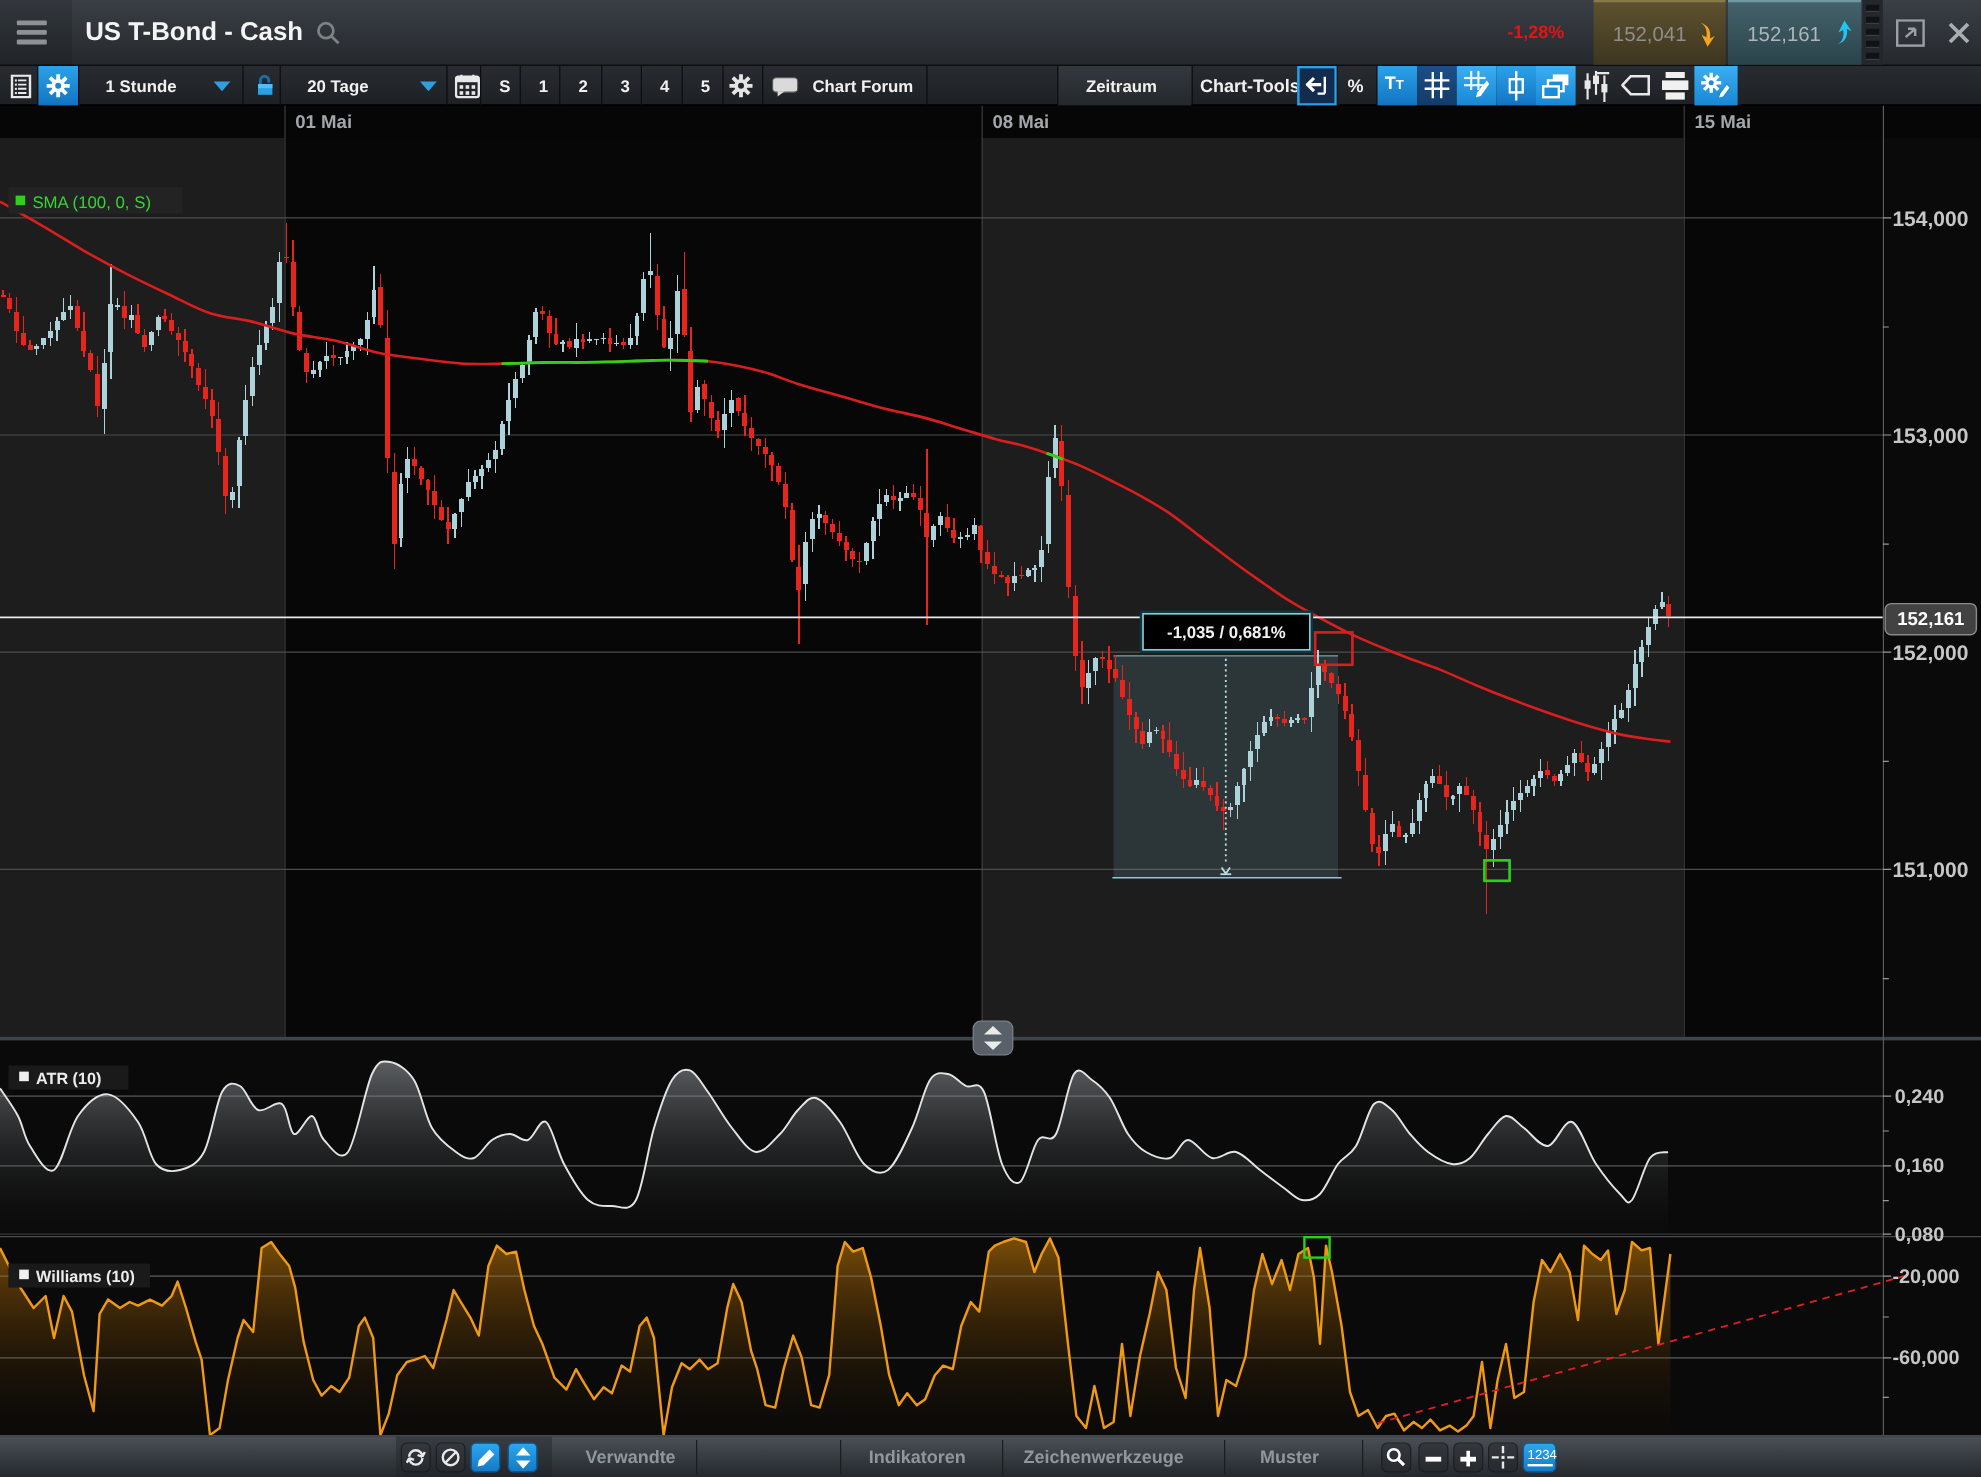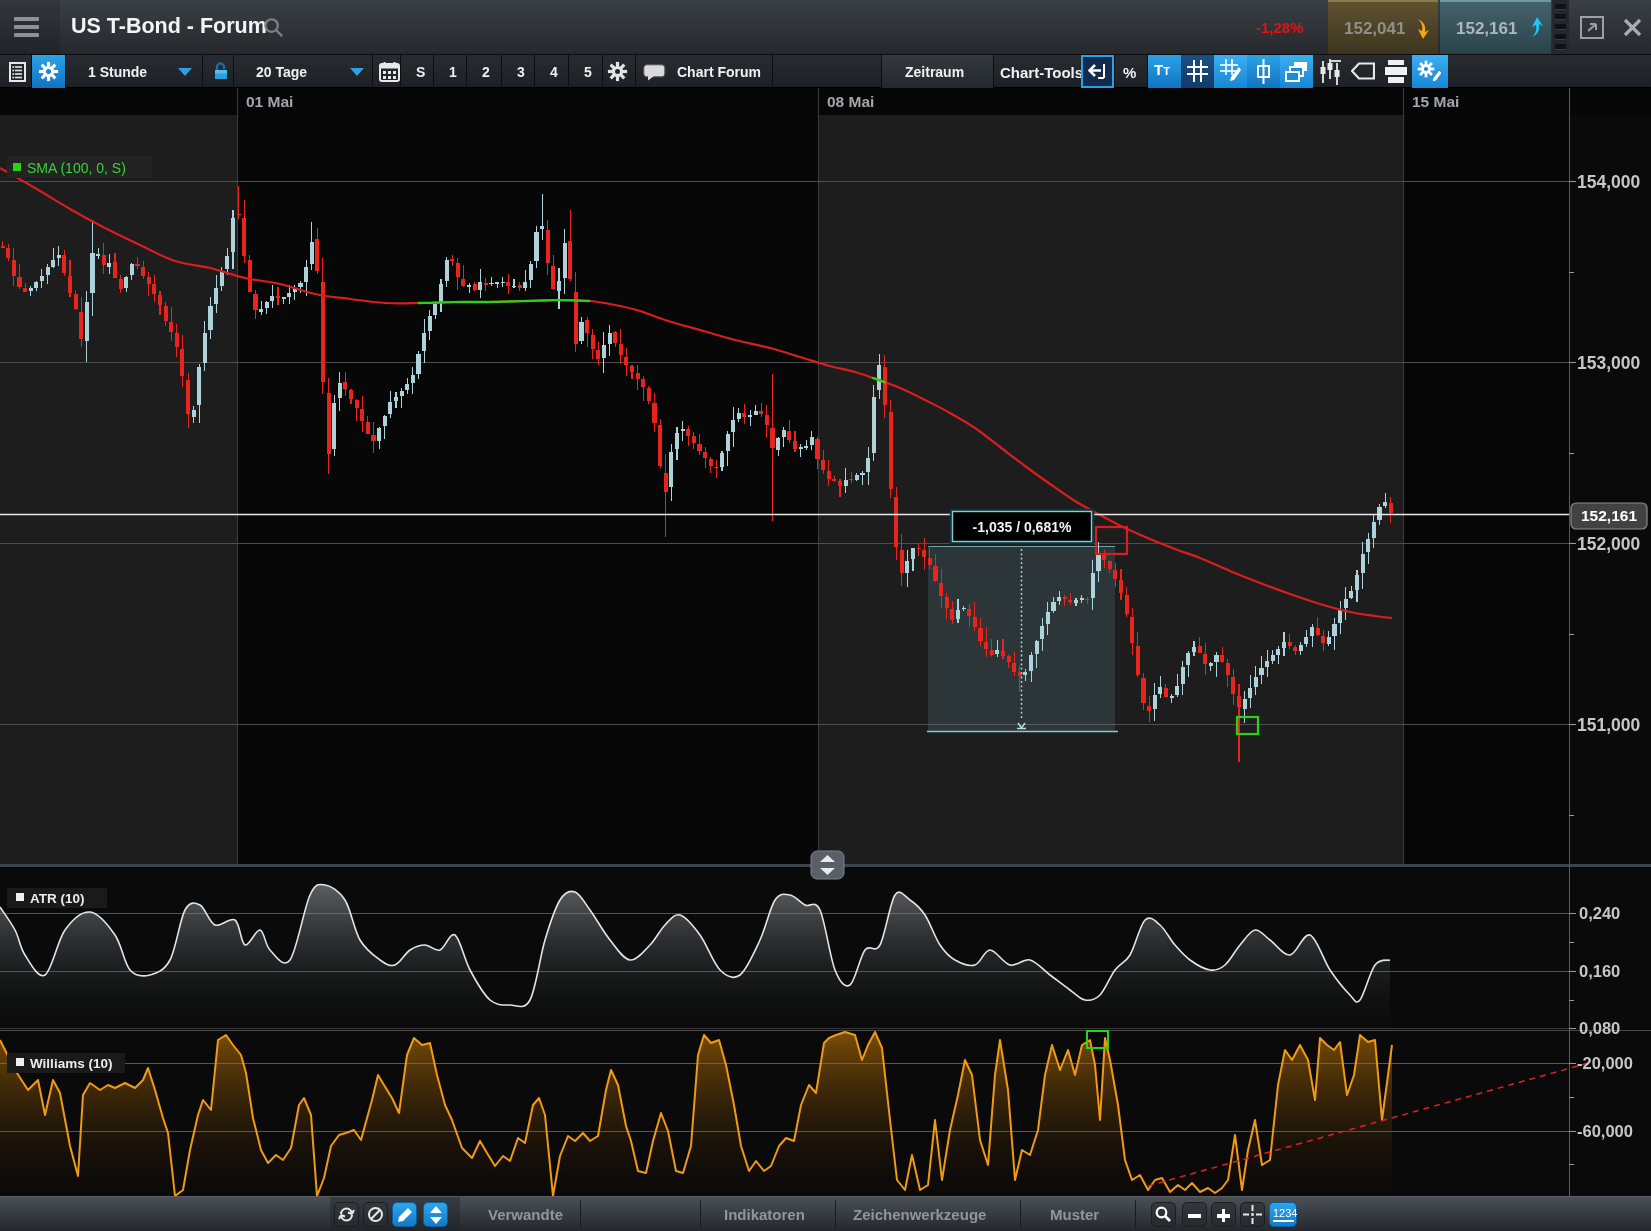--- a/index.html
+++ b/index.html
@@ -10,21 +10,21 @@
 #titlebar { left:0; top:0; width:1651px; height:55px;
   background:linear-gradient(#3a3f45,#25292e); border-bottom:1px solid #0c0e10; }
 #burger span { display:block; width:25px; height:4px; background:#8e9296; margin-bottom:4px; border-radius:1px; }
 #title { left:71px; top:14px; font-size:21.5px; font-weight:bold; color:#f4f4f4; }
 #pct { left:1256px; top:19px; font-size:15px; font-weight:bold; color:#e31414; }
 .qbox { top:0; height:54px; }
 #sell { left:1328px; width:110px; background:linear-gradient(#5e512f,#3c351f);
   border-top:2px solid #8a7a48; }
 #buy { left:1440px; width:111px; background:linear-gradient(#44626c,#2a434a);
   border-top:2px solid #6f99a2; }
-.qbox .px { position:absolute; top:17px; left:16px; font-size:17px; font-weight:bold; }
+.qbox .px { position:absolute; top:17px; left:16px; font-size:17px; font-weight:normal; }
 #sell .px { color:#8f8f8c; }
 #buy .px { color:#aeb6ba; }
 #grip { left:1552px; top:0; width:17px; height:54px; background:#24272b; }
 #grip div { height:6px; margin:4px 3px 0 3px; background:#101214; border-bottom:1px solid #3a3e44; }
 
 #toolbar { left:0; top:55px; width:1651px; height:33px; background:linear-gradient(#282c31,#1d2025);
   border-bottom:1px solid #000; }
 .sep { position:absolute; top:0; width:1px; height:33px; background:#0b0d10; }
 .tbtxt { position:absolute; top:9px; font-size:14px; font-weight:bold; color:#f0f0f0; }
 .bluebtn { position:absolute; top:0; height:33px; background:linear-gradient(#2ba2e8,#1173c2);text-align:center; }
@@ -40,21 +40,21 @@
 </style></head>
 <body>
 <div id="page">
 <div id="titlebar" class="abs">
   <div class="abs" style="left:0;top:0;width:60px;height:55px;background:rgba(0,0,0,0.12);"></div>
   <div id="burger" class="abs" style="left:14px; top:17px;">
         <span></span>
         <span></span>
         <span></span>
       </div>
-  <div id="title" class="abs">US T-Bond - Forum</div>
+  <div id="title" class="abs">US T-Bond - Cash</div>
   <svg class="abs" style="left:262px; top:16px;" width="23" height="23" viewBox="0 0 24 24">
     <circle cx="10" cy="10" r="6.5" fill="none" stroke="#7c8186" stroke-width="2.4"></circle>
     <line x1="15" y1="15" x2="21" y2="21" stroke="#7c8186" stroke-width="2.4"></line>
   </svg>
   <div id="pct" class="abs">-1,28%</div>
   <div id="sell" class="abs qbox">
         <span class="px">152,041</span>
     <svg class="abs" style="left:86px; top:16px;" width="18" height="22" viewBox="0 0 18 22">
       <path d="M3,1 C10,3 12,8 11,14 L15,12 L9,21 L4,11 L8,13 C9,7 7,3 3,1 Z" fill="#f2a51d"></path>
     </svg>

